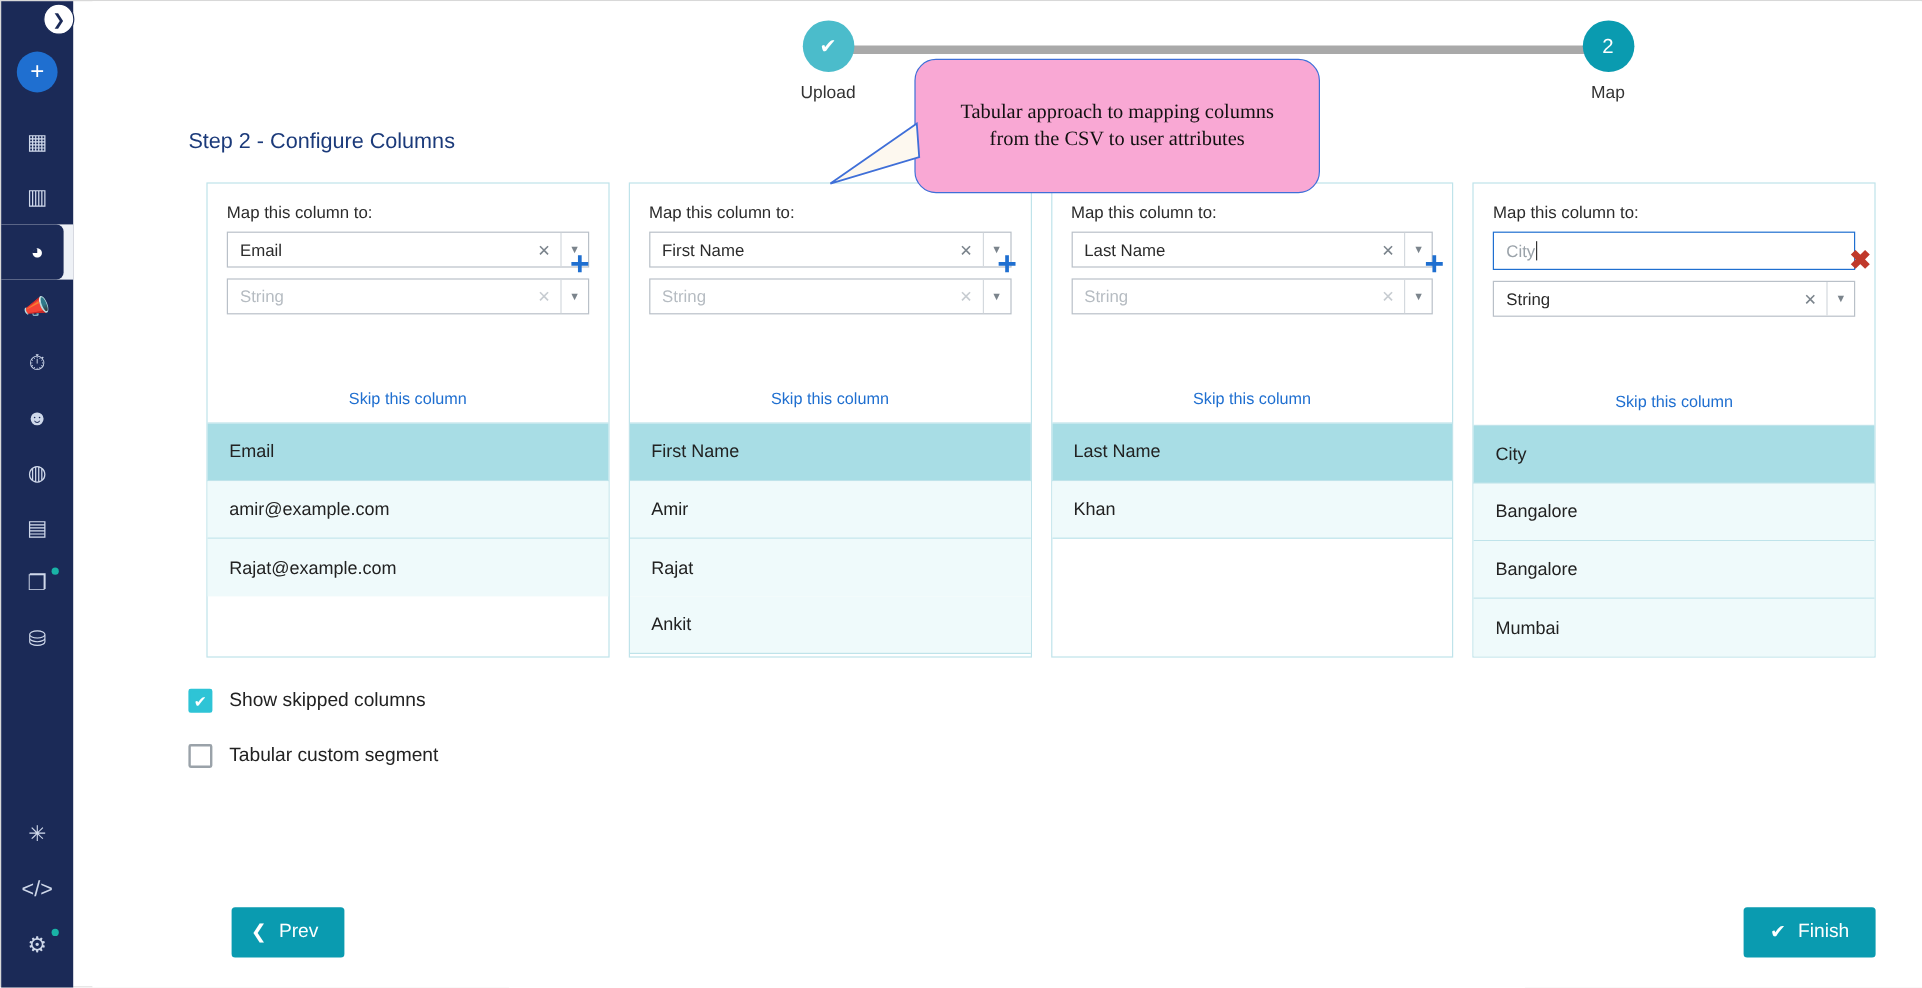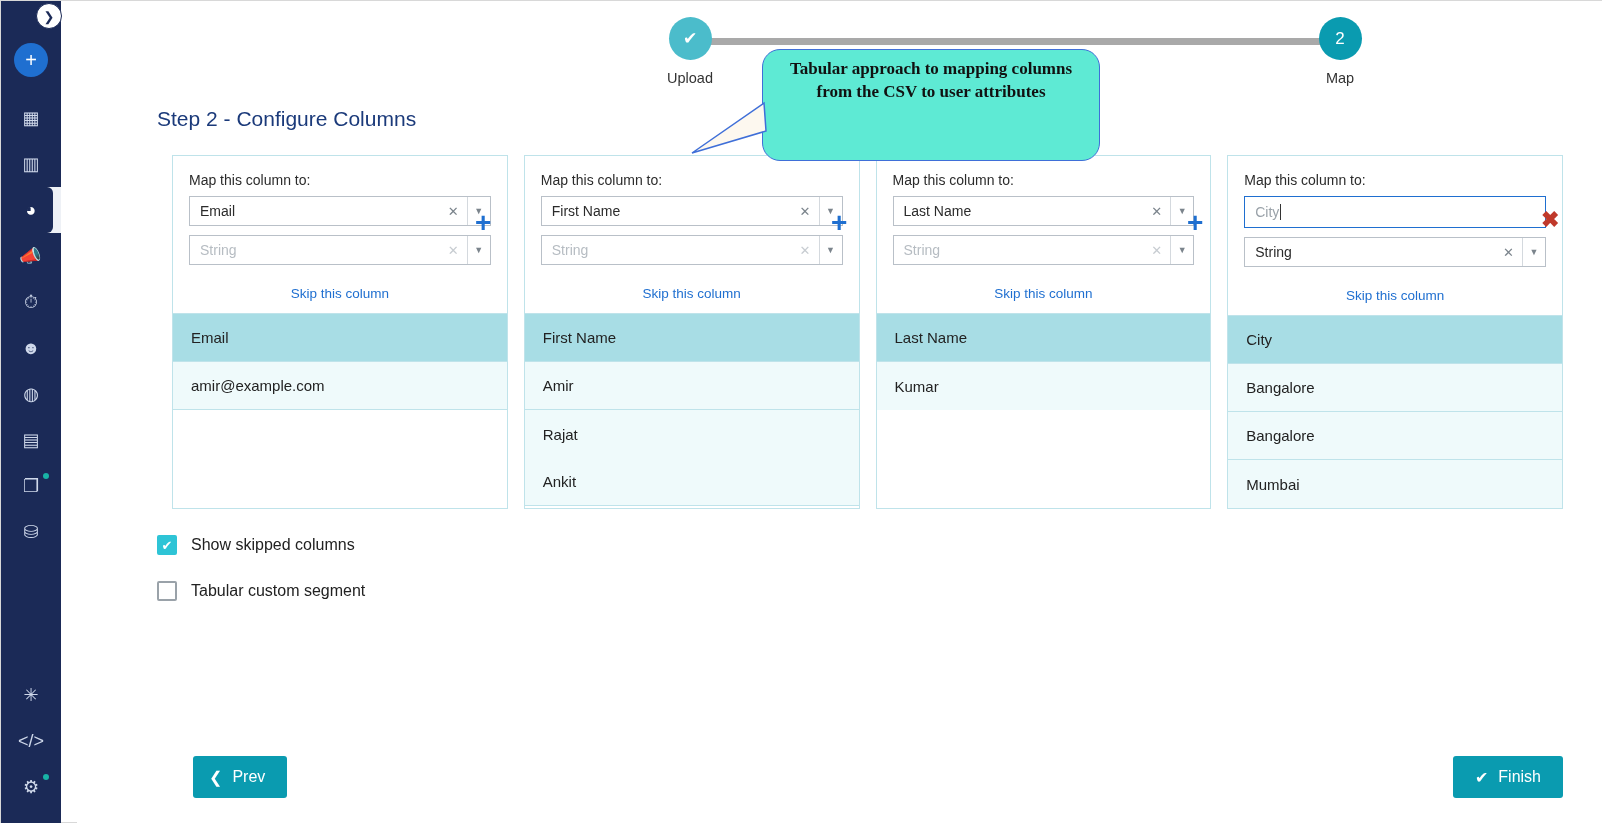--- a/index.html
+++ b/index.html
@@ -84,35 +84,35 @@
     display: flex; align-items: center; justify-content: center;
     font-size: 17px; margin: 0 auto;
   }
   .step.one .step-circle { background: #4bbccb; }
   .step-label { margin-top: 10px; font-size: 14.5px; color: #333; }
 
   
   .callout {
     position: absolute; left: 452px; top: 48px;
     width: 338px; height: 112px;
-    background: #5eead4; border: 1.5px solid #3f6fd8;
+    background: #f9a8d4; border: 1.5px solid #3f6fd8;
     border-radius: 18px;
-    display: flex; justify-content: center;
+    display: flex; align-items: center; justify-content: center;
     padding: 8px 20px; text-align: center;
     font-family: "Liberation Serif", serif;
-    font-weight: bold; font-size: 17px; color: #111; line-height: 1.35;
+    font-weight: normal; font-size: 17px; color: #111; line-height: 1.35;
     z-index: 6;
   }
   .callout-tail {
     position: absolute; left: 378px; top: 100px; z-index: 7;
   }
 
   .page-title {
     margin-top: 6px;
-    font-size: 21px; color: #1b3a7a; font-weight: 400;
+    font-size: 18px; color: #1b3a7a; font-weight: 400;
     padding-left: 40px;
   }
 
   .note {
     margin: 22px 0 0 40px;
     width: 1410px; min-height: 62px;
     background: #e3f3f7; border-left: 6px solid #0a9bb0;
     display: flex; align-items: center;
     padding: 12px 20px; font-size: 15px; color: #1a2a3a;
   }
@@ -152,21 +152,21 @@
     height: 32px; border: 1.6px solid #1f6fd0; background: #fff;
     display: flex; align-items: center; padding: 0 10px;
     font-size: 14px; color: #9aa2a9; margin-bottom: 9px;
   }
   .caret-bar {
     display: inline-block; width: 1px; height: 16px; background: #333;
     margin-left: 1px;
   }
   .skip-link {
     text-align: center; font-size: 13.5px; color: #1f6fd0;
-    padding: 4px 0 12px 0; cursor: pointer;
+    padding: 4px 0 12px 0; cursor: pointer; margin-top: 42px;
   }
   .plus-btn {
     position: absolute; top: 52px;
     color: #1f6fd0; font-size: 28px; font-weight: bold; cursor: pointer;
     width: 16px; text-align: center;
   }
   .remove-btn {
     position: absolute; top: 52px;
     color: #c0392b; font-size: 22px; font-weight: bold; cursor: pointer;
   }
@@ -304,20 +304,21 @@
             <span class="sel-value">String</span>
             <span class="sel-x">✕</span>
             <span class="sel-div"></span>
             <span class="sel-caret">▼</span>
           </div>
         </div>
         <div class="skip-link">Skip this column</div>
         <div class="col-table">
           <div class="cell header">Email</div>
           <div class="cell body">amir@example.com</div>
+          <div class="cell body last">Rajat@example.com</div>
         </div>
       </div>
 
       <div class="column">
         <div class="col-head">
           <div class="col-head-label">Map this column to:</div>
           <div class="select">
             <span class="sel-value">First Name</span>
             <span class="sel-x">✕</span>
             <span class="sel-div"></span>
@@ -351,21 +352,21 @@
           <div class="select disabled">
             <span class="sel-value">String</span>
             <span class="sel-x">✕</span>
             <span class="sel-div"></span>
             <span class="sel-caret">▼</span>
           </div>
         </div>
         <div class="skip-link">Skip this column</div>
         <div class="col-table">
           <div class="cell header">Last Name</div>
-          <div class="cell body last">Kumar</div>
+          <div class="cell body">Khan</div>
         </div>
       </div>
 
       <div class="column">
         <div class="col-head">
           <div class="col-head-label">Map this column to:</div>
           <div class="input-text">
             <span>City</span>
               <span class="caret-bar"></span>
           </div>

